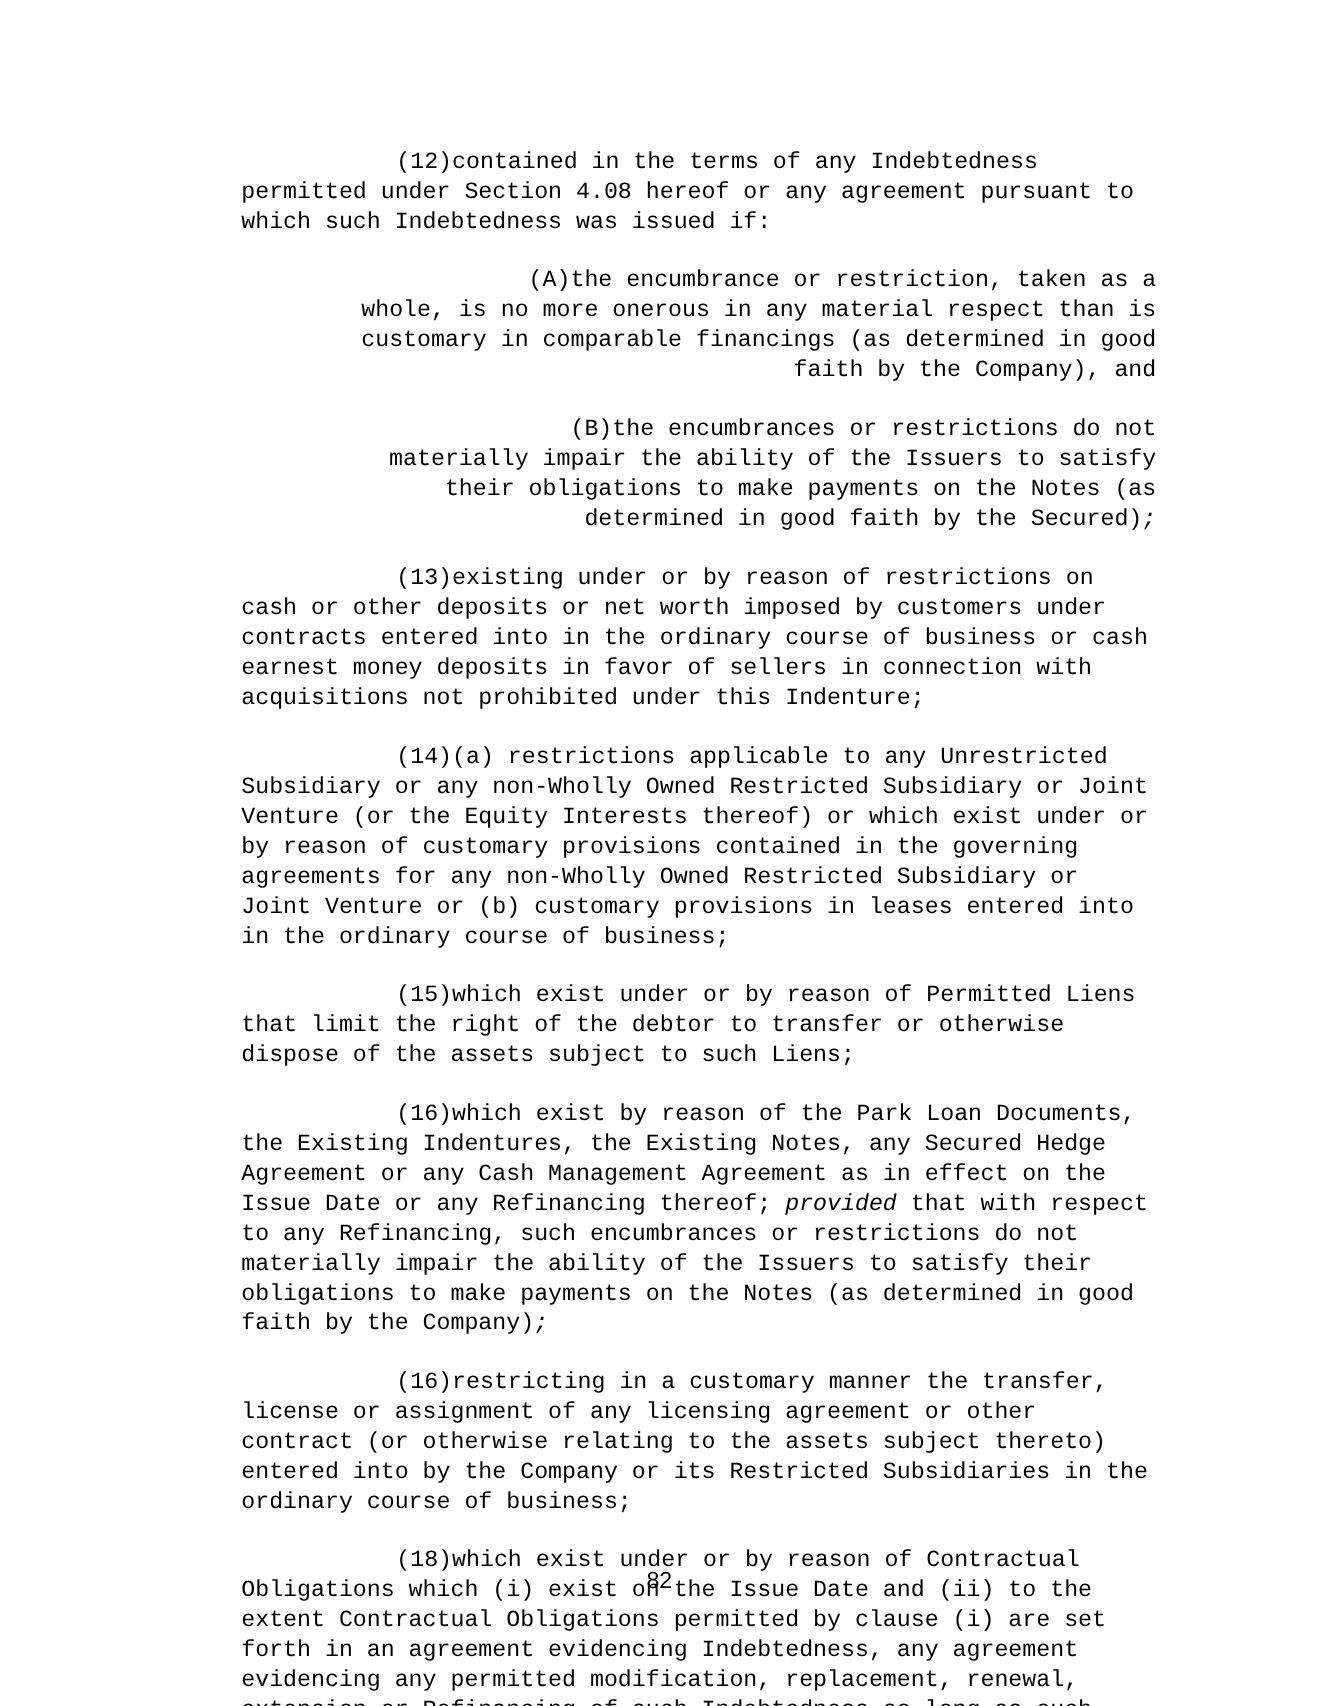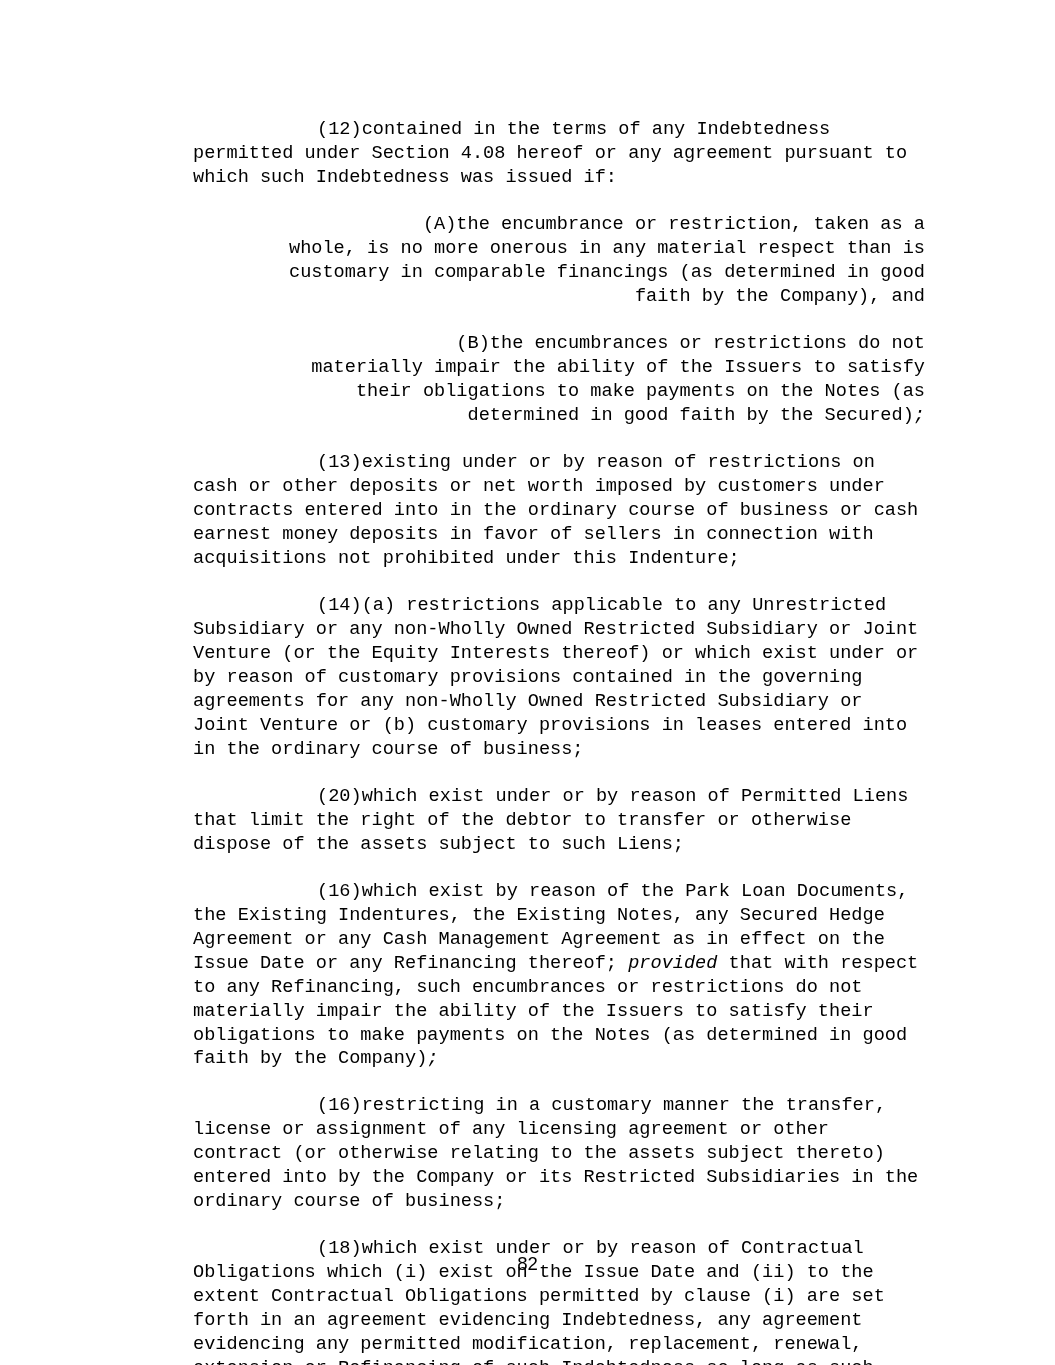--- a/index.html
+++ b/index.html
@@ -79,21 +79,21 @@
 
     <p class="lvl1">
       <span class="num">(13)</span><span>existing under or by reason of restrictions on cash or other deposits or net worth imposed by customers under contracts entered into in the ordinary course of business or cash earnest money deposits in favor of sellers in connection with acquisitions not prohibited under this Indenture;</span>
     </p>
 
     <p class="lvl1">
       <span class="num">(14)</span><span>(a) restrictions applicable to any Unrestricted Subsidiary or any non-Wholly Owned Restricted Subsidiary or Joint Venture (or the Equity Interests thereof) or which exist under or by reason of customary provisions contained in the governing agreements for any non-Wholly Owned Restricted Subsidiary or Joint Venture or (b) customary provisions in leases entered into in the ordinary course of business;</span>
     </p>
 
     <p class="lvl1">
-      <span class="num">(20)</span><span>which exist under or by reason of Permitted Liens that limit the right of the debtor to transfer or otherwise dispose of the assets subject to such Liens;</span>
+      <span class="num">(15)</span><span>which exist under or by reason of Permitted Liens that limit the right of the debtor to transfer or otherwise dispose of the assets subject to such Liens;</span>
     </p>
 
     <p class="lvl1">
       <span class="num">(16)</span><span>which exist by reason of the Park Loan Documents, the Existing Indentures, the Existing Notes, any Secured Hedge Agreement or any Cash Management Agreement as in effect on the Issue Date or any Refinancing thereof; </span><em>provided</em><span> that with respect to any Refinancing, such encumbrances or restrictions do not materially impair the ability of the Issuers to satisfy their obligations to make payments on the Notes (as determined in good faith by the Company)</span><em>;</em>
     </p>
 
     <p class="lvl1">
       <span class="num">(16)</span><span>restricting in a customary manner the transfer, license or assignment of any licensing agreement or other contract (or otherwise relating to the assets subject thereto) entered into by the Company or its Restricted Subsidiaries in the ordinary course of business;</span>
     </p>
 

